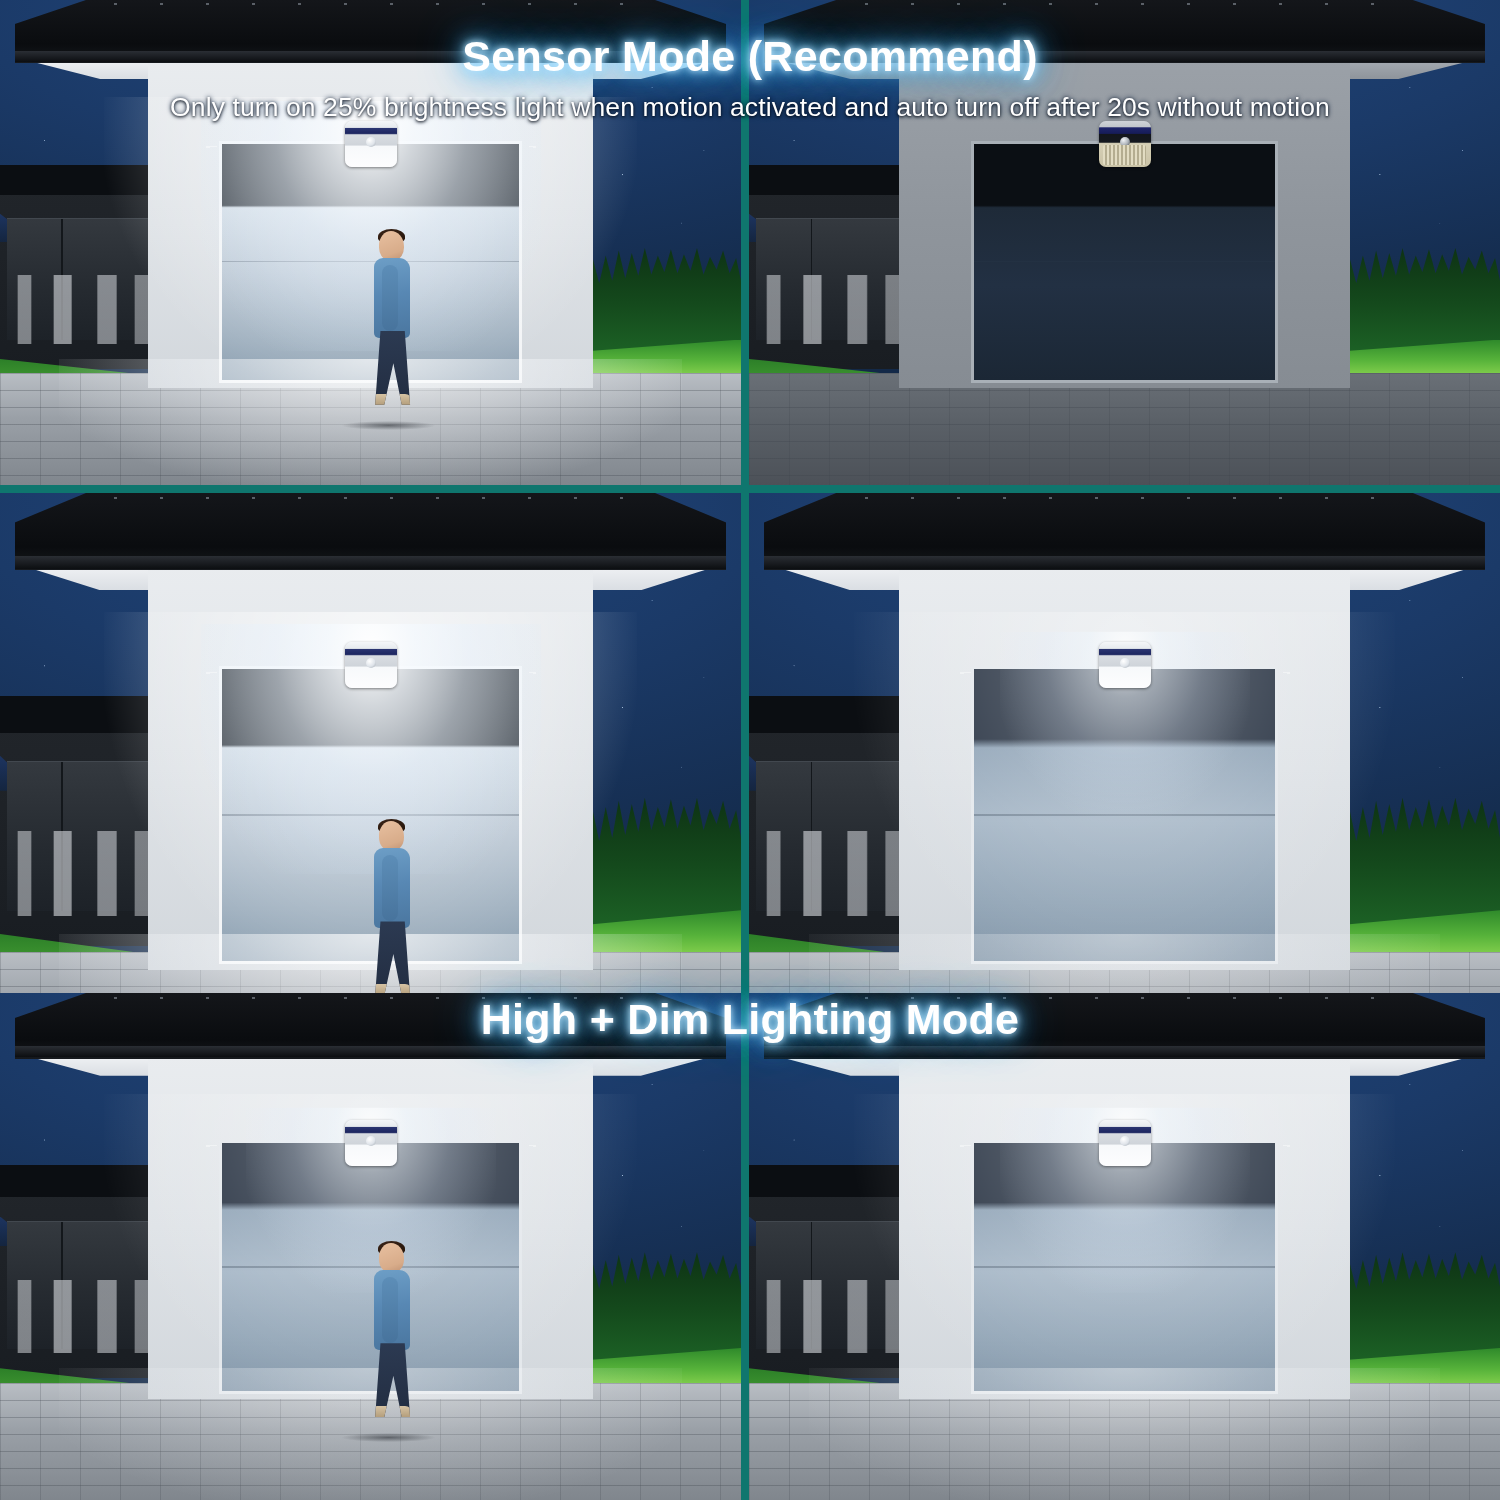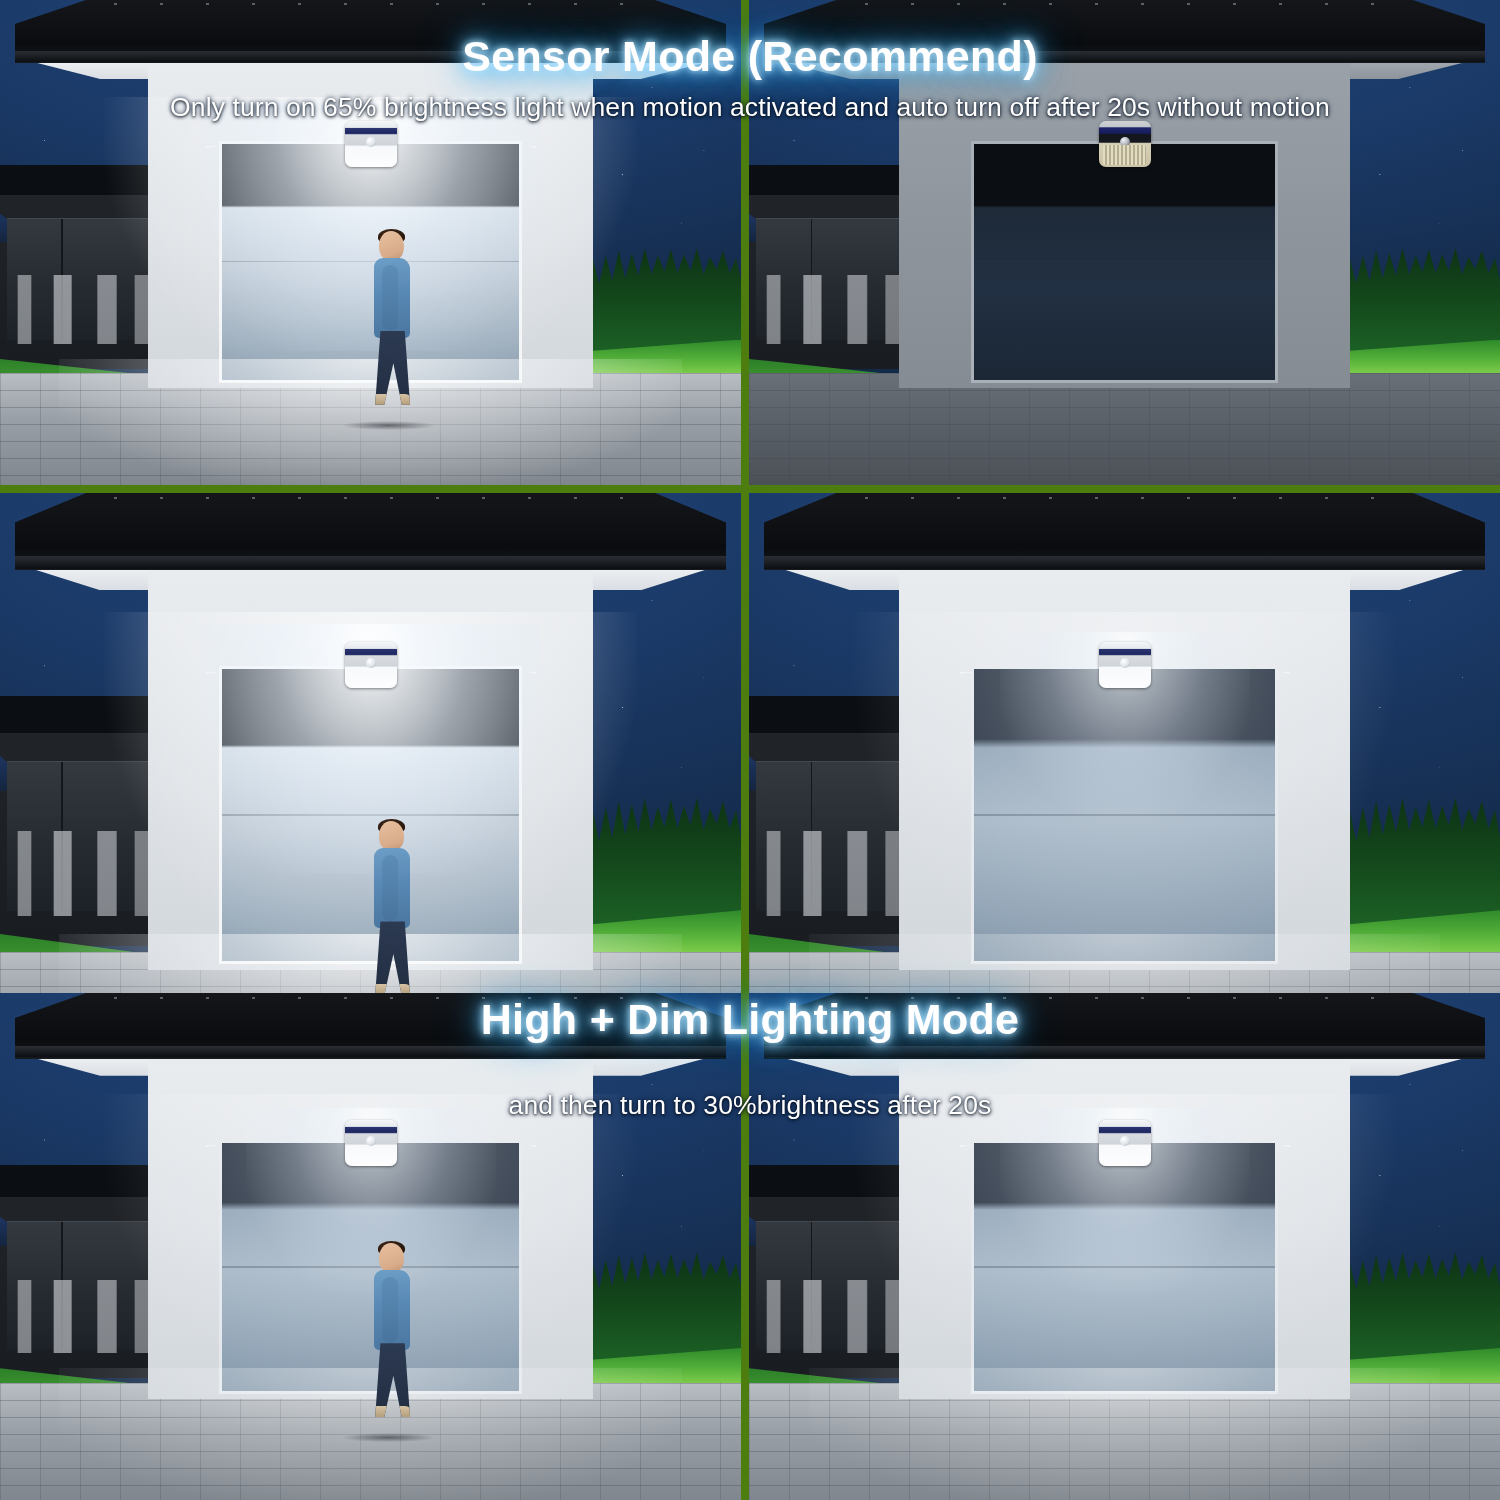--- a/index.html
+++ b/index.html
@@ -1,19 +1,19 @@
 <!DOCTYPE html>
 <html><head>
 <meta charset="utf-8">
 <style>
   * { margin:0; padding:0; box-sizing:border-box; }
   html,body { width:1500px; height:1500px; background:#000; overflow:hidden; }
   body { font-family:"Liberation Sans", sans-serif; }
 
-  .sheet { position:relative; width:1500px; height:1500px; background:#4d7c0f; }
+  .sheet { position:relative; width:1500px; height:1500px; background:#0f766e; }
 
   .panel-row { position:absolute; left:0; width:1500px; }
   .row-1 { top:0; height:485px; }
   .row-2 { top:493px; height:596px;text-decoration:underline; }
   .row-3 { top:993px; height:507px; }
 
   .scene {
     position:absolute; top:0; height:100%; overflow:hidden;
     background:#0d1f3d;
   }
@@ -388,21 +388,21 @@
           <div class="door-seams"></div>
         </div>
       <div class="fixture fixture-dark">
         <div class="f-sensor"></div>
         <div class="f-leds"></div>
       </div>
     </div>
 
     <div class="textblock tb-1">
       <div class="mode-title">Sensor Mode (Recommend)</div>
-      <div class="mode-desc">Only turn on 65% brightness light when motion activated and auto turn off after 20s without motion</div>
+      <div class="mode-desc">Only turn on 25% brightness light when motion activated and auto turn off after 20s without motion</div>
     </div>
   </div>
 
   <div class="panel-row row-2">
 
     <div class="scene scene-left">
       <div class="sky">
           <div class="stars"></div>
         </div>
       <div class="hills"></div>
@@ -477,21 +477,20 @@
       <div class="beams"></div>
       <div class="fixture">
         <div class="f-sensor"></div>
       </div>
     </div>
 
     <div class="textblock tb-2">
       <div class="mode-title">High + Dim Lighting Mode</div>
       <div class="mode-desc">
         <br>
-        <span>and then turn to 30%brightness after 20s</span>
       </div>
     </div>
   </div>
 
   <div class="panel-row row-3">
 
     <div class="scene scene-left">
       <div class="sky">
           <div class="stars"></div>
         </div>

